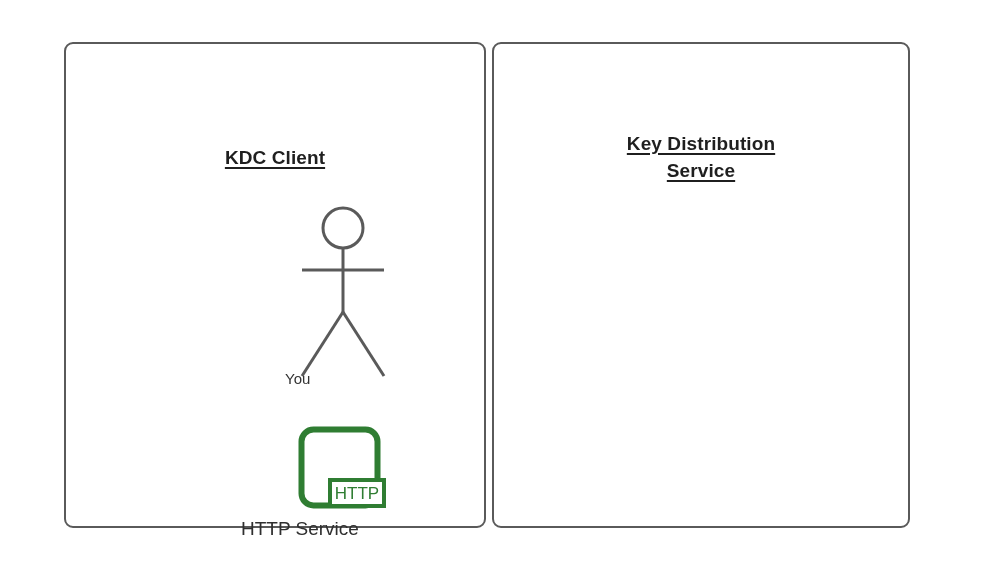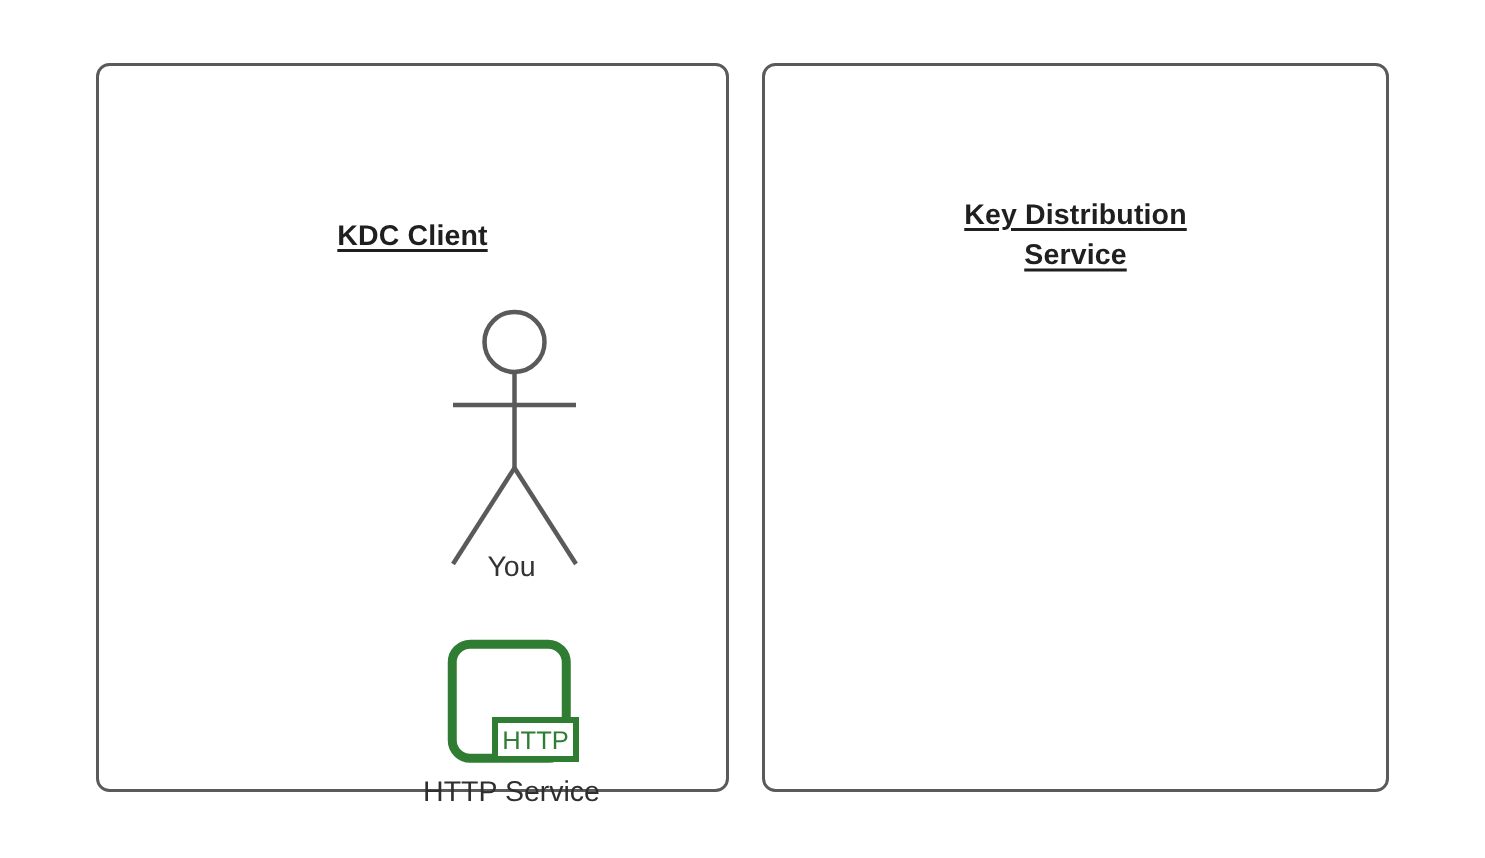--- a/index.html
+++ b/index.html
@@ -32,21 +32,21 @@
     border-radius: 9px;
     background: #ffffff;
   }
   #panel-client {
     left: 64px;
     top: 42px;
     width: 422px;
     height: 486px;
   }
   #panel-kdc {
-    left: 508px;
+    left: 492px;
     top: 42px;
     width: 418px;
     height: 486px;
   }
 
   
   .panel-title {
     position: absolute;
     left: 0;
     width: 100%;
@@ -73,41 +73,41 @@
     width: 112px;
     height: 180px;
   }
 
   
   #you-label {
     position: absolute;
     left: 219px;
     top: 322px;
     width: 112px;
-    text-align: center;
-    font-size: 19px;
+    text-align: left;
+    font-size: 15px;
     line-height: 25px;
     color: #333333;
   }
 
   
   #http-icon {
     position: absolute;
     left: 231px;
     top: 382px;
     width: 90px;
     height: 88px;
   }
 
   #http-service-label {
     position: absolute;
     left: 175px;
     top: 472px;
     width: 200px;
-    text-align: center;
+    text-align: left;
     font-size: 19px;
     line-height: 26px;
     color: #2f2f2f;
   }
 </style>
 </head>
 <body>
 
 <div class="canvas">
 

